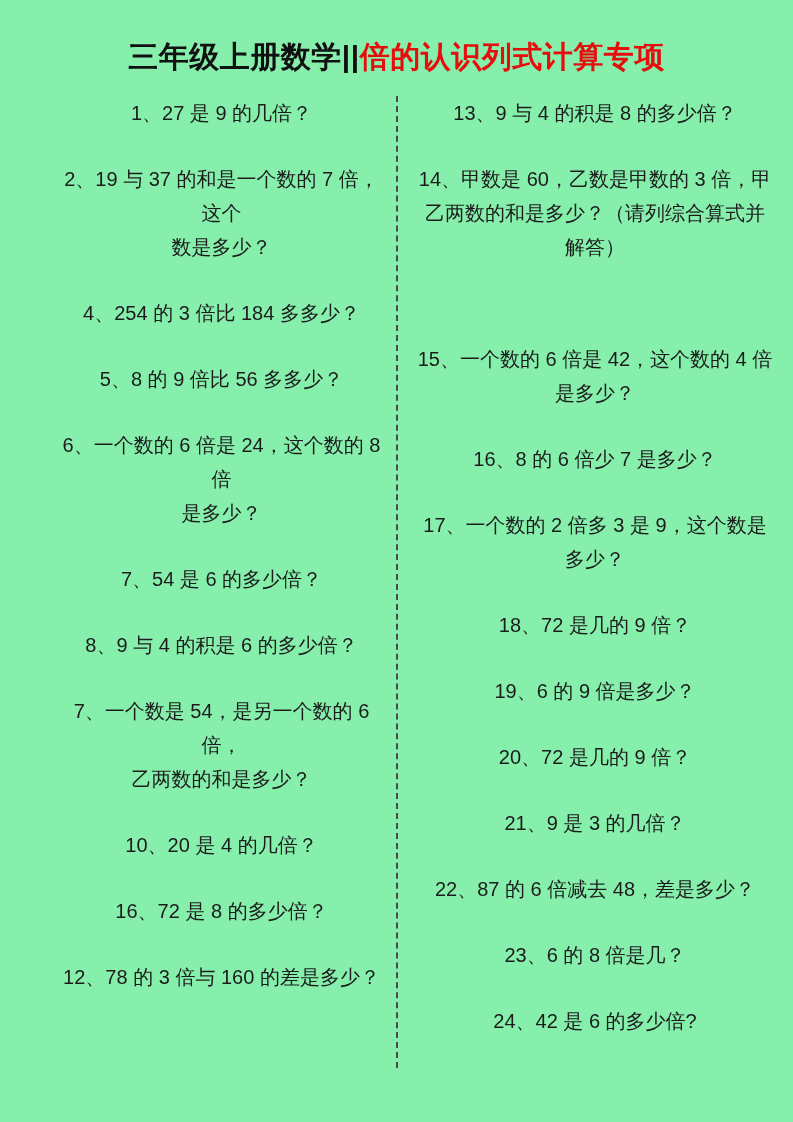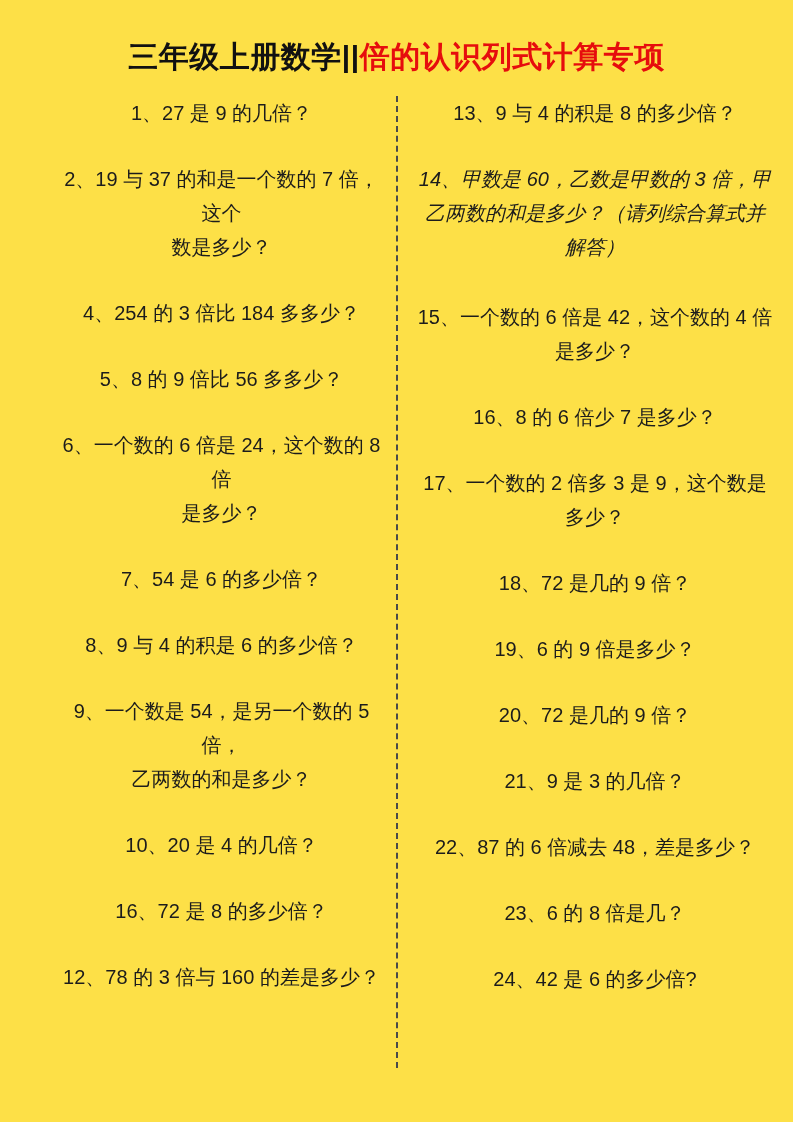--- a/index.html
+++ b/index.html
@@ -2,21 +2,21 @@
 <html><head>
 <meta charset="utf-8">
 <style>
   * { margin: 0; padding: 0; box-sizing: border-box; }
   html, body { background: #ffffff; }
   .page {
     position: relative;
     width: 793px;
     height: 1122px;
     margin: 0 auto;
-    background: #fde047;
+    background: #86efac;
     font-family: "Liberation Sans", "DejaVu Sans", sans-serif;
     color: #1c1c1c;
     overflow: hidden;
   }
   .title {
     padding-top: 38px;
     height: 76px;
     text-align: center;
     font-size: 30px;
     line-height: 38px;
@@ -43,21 +43,21 @@
     width: 0;
     border-left: 2px dashed #4a4a4a;
     height: 972px;
     flex: none;
   }
   .col-right {
     width: 380px;
     padding-left: 14px;
   }
   .problem { margin-bottom: 32px; }
-  .problem.gap-after { margin-bottom: 36px; font-style: italic; }
+  .problem.gap-after { margin-bottom: 78px; }
   .problem .line { display: block; text-align: center; }
 </style>
 </head>
 <body>
 
 <div class="page">
 
   <h1 class="title">
     <span class="title-black">三年级上册数学||</span><span class="title-red">倍的认识列式计算专项</span>
   </h1>
@@ -82,21 +82,21 @@
           <span class="line">6、一个数的 6 倍是 24，这个数的 8 倍</span>
           <span class="line">是多少？</span>
         </p>
       <p class="problem">
           <span class="line">7、54 是 6 的多少倍？</span>
         </p>
       <p class="problem">
           <span class="line">8、9 与 4 的积是 6 的多少倍？</span>
         </p>
       <p class="problem">
-          <span class="line">9、一个数是 54，是另一个数的 5 倍，</span>
+          <span class="line">7、一个数是 54，是另一个数的 6 倍，</span>
           <span class="line">乙两数的和是多少？</span>
         </p>
       <p class="problem">
           <span class="line">10、20 是 4 的几倍？</span>
         </p>
       <p class="problem">
           <span class="line">16、72 是 8 的多少倍？</span>
         </p>
       <p class="problem">
           <span class="line">12、78 的 3 倍与 160 的差是多少？</span>

